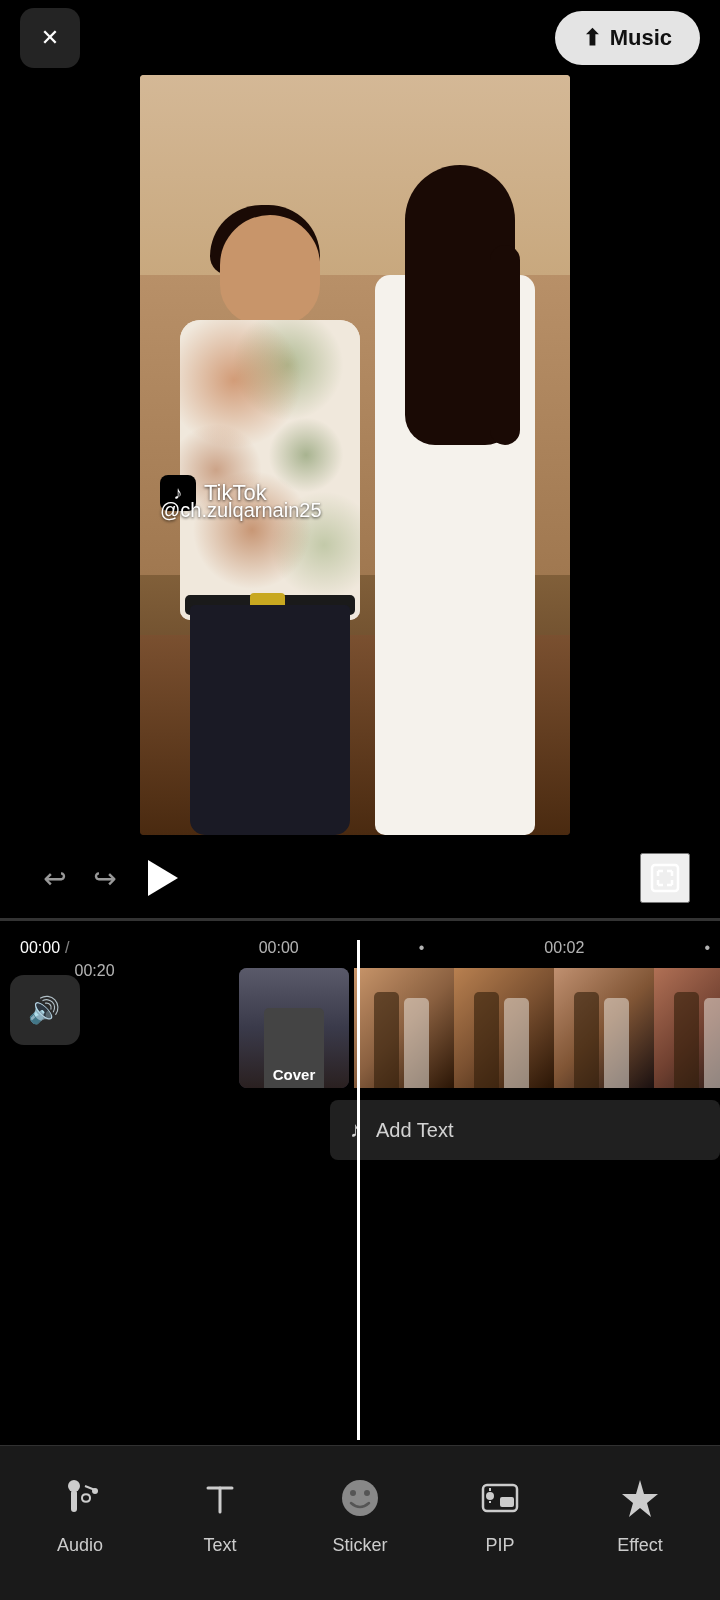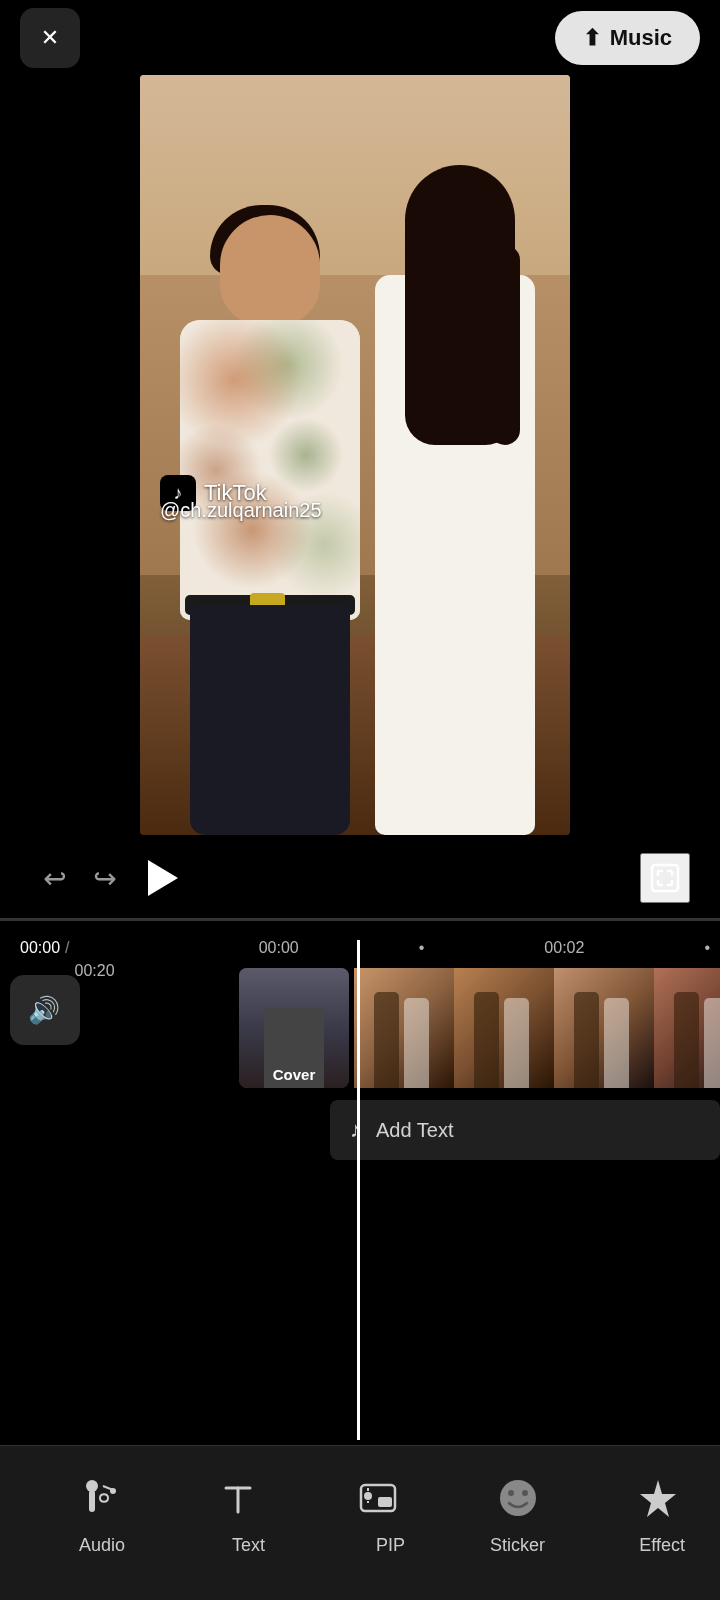--- a/index.html
+++ b/index.html
@@ -571,21 +571,21 @@
       display: flex;
       align-items: center;
       justify-content: space-around;
       padding: 0 10px 20px;
       border-top: 1px solid rgba(255,255,255,0.1);
     }
 
     .toolbar-item {
       display: flex;
       flex-direction: column;
-      align-items: flex-end;
+      align-items: center;
       gap: 10px;
       cursor: pointer;
       padding: 15px 10px;
       min-width: 110px;
     }
 
     .toolbar-icon {
       width: 55px;
       height: 55px;
       display: flex;
@@ -747,44 +747,44 @@
       <svg width="40" height="40" viewBox="0 0 40 40" fill="none">
         <line x1="8" y1="10" x2="32" y2="10" stroke="#ccc" stroke-width="3" stroke-linecap="round"></line>
         <line x1="20" y1="10" x2="20" y2="34" stroke="#ccc" stroke-width="3" stroke-linecap="round"></line>
       </svg>
     </div>
     <span class="toolbar-label">Text</span>
   </div>
 
   <div class="toolbar-item">
     <div class="toolbar-icon">
+      <svg width="44" height="44" viewBox="0 0 44 44" fill="none">
+        <circle cx="22" cy="22" r="18" fill="#888"></circle>
+        <circle cx="15" cy="17" r="3" fill="#555"></circle>
+        <circle cx="29" cy="17" r="3" fill="#555"></circle>
+        <path d="M13 27 Q22 35 31 27" stroke="#555" stroke-width="2.5" fill="none" stroke-linecap="round"></path>
+      </svg>
+    </div>
+    <span class="toolbar-label">Sticker</span>
+  </div>
+
+  <div class="toolbar-item">
+    <div class="toolbar-icon">
       <svg width="40" height="40" viewBox="0 0 40 40" fill="none">
         <rect x="3" y="7" width="34" height="26" rx="4" stroke="#ccc" stroke-width="2.5" fill="none"></rect>
         <rect x="20" y="19" width="14" height="10" rx="2" fill="#ccc"></rect>
         <circle cx="10" cy="18" r="4" fill="#ccc"></circle>
         <line x1="10" y1="10" x2="10" y2="13" stroke="#ccc" stroke-width="2"></line>
         <line x1="10" y1="23" x2="10" y2="26" stroke="#ccc" stroke-width="2" stroke-dasharray="2 2"></line>
       </svg>
     </div>
     <span class="toolbar-label">PIP</span>
   </div>
 
   <div class="toolbar-item">
     <div class="toolbar-icon">
       <svg width="44" height="44" viewBox="0 0 44 44" fill="none">
-        <circle cx="22" cy="22" r="18" fill="#888"></circle>
-        <circle cx="15" cy="17" r="3" fill="#555"></circle>
-        <circle cx="29" cy="17" r="3" fill="#555"></circle>
-        <path d="M13 27 Q22 35 31 27" stroke="#555" stroke-width="2.5" fill="none" stroke-linecap="round"></path>
-      </svg>
-    </div>
-    <span class="toolbar-label">Sticker</span>
-  </div>
-
-  <div class="toolbar-item">
-    <div class="toolbar-icon">
-      <svg width="44" height="44" viewBox="0 0 44 44" fill="none">
         <polygon points="22,4 26,18 40,18 29,27 33,41 22,32 11,41 15,27 4,18 18,18" fill="#ccc"></polygon>
       </svg>
     </div>
     <span class="toolbar-label">Effect</span>
   </div>
 </div>
 
 </body></html>

